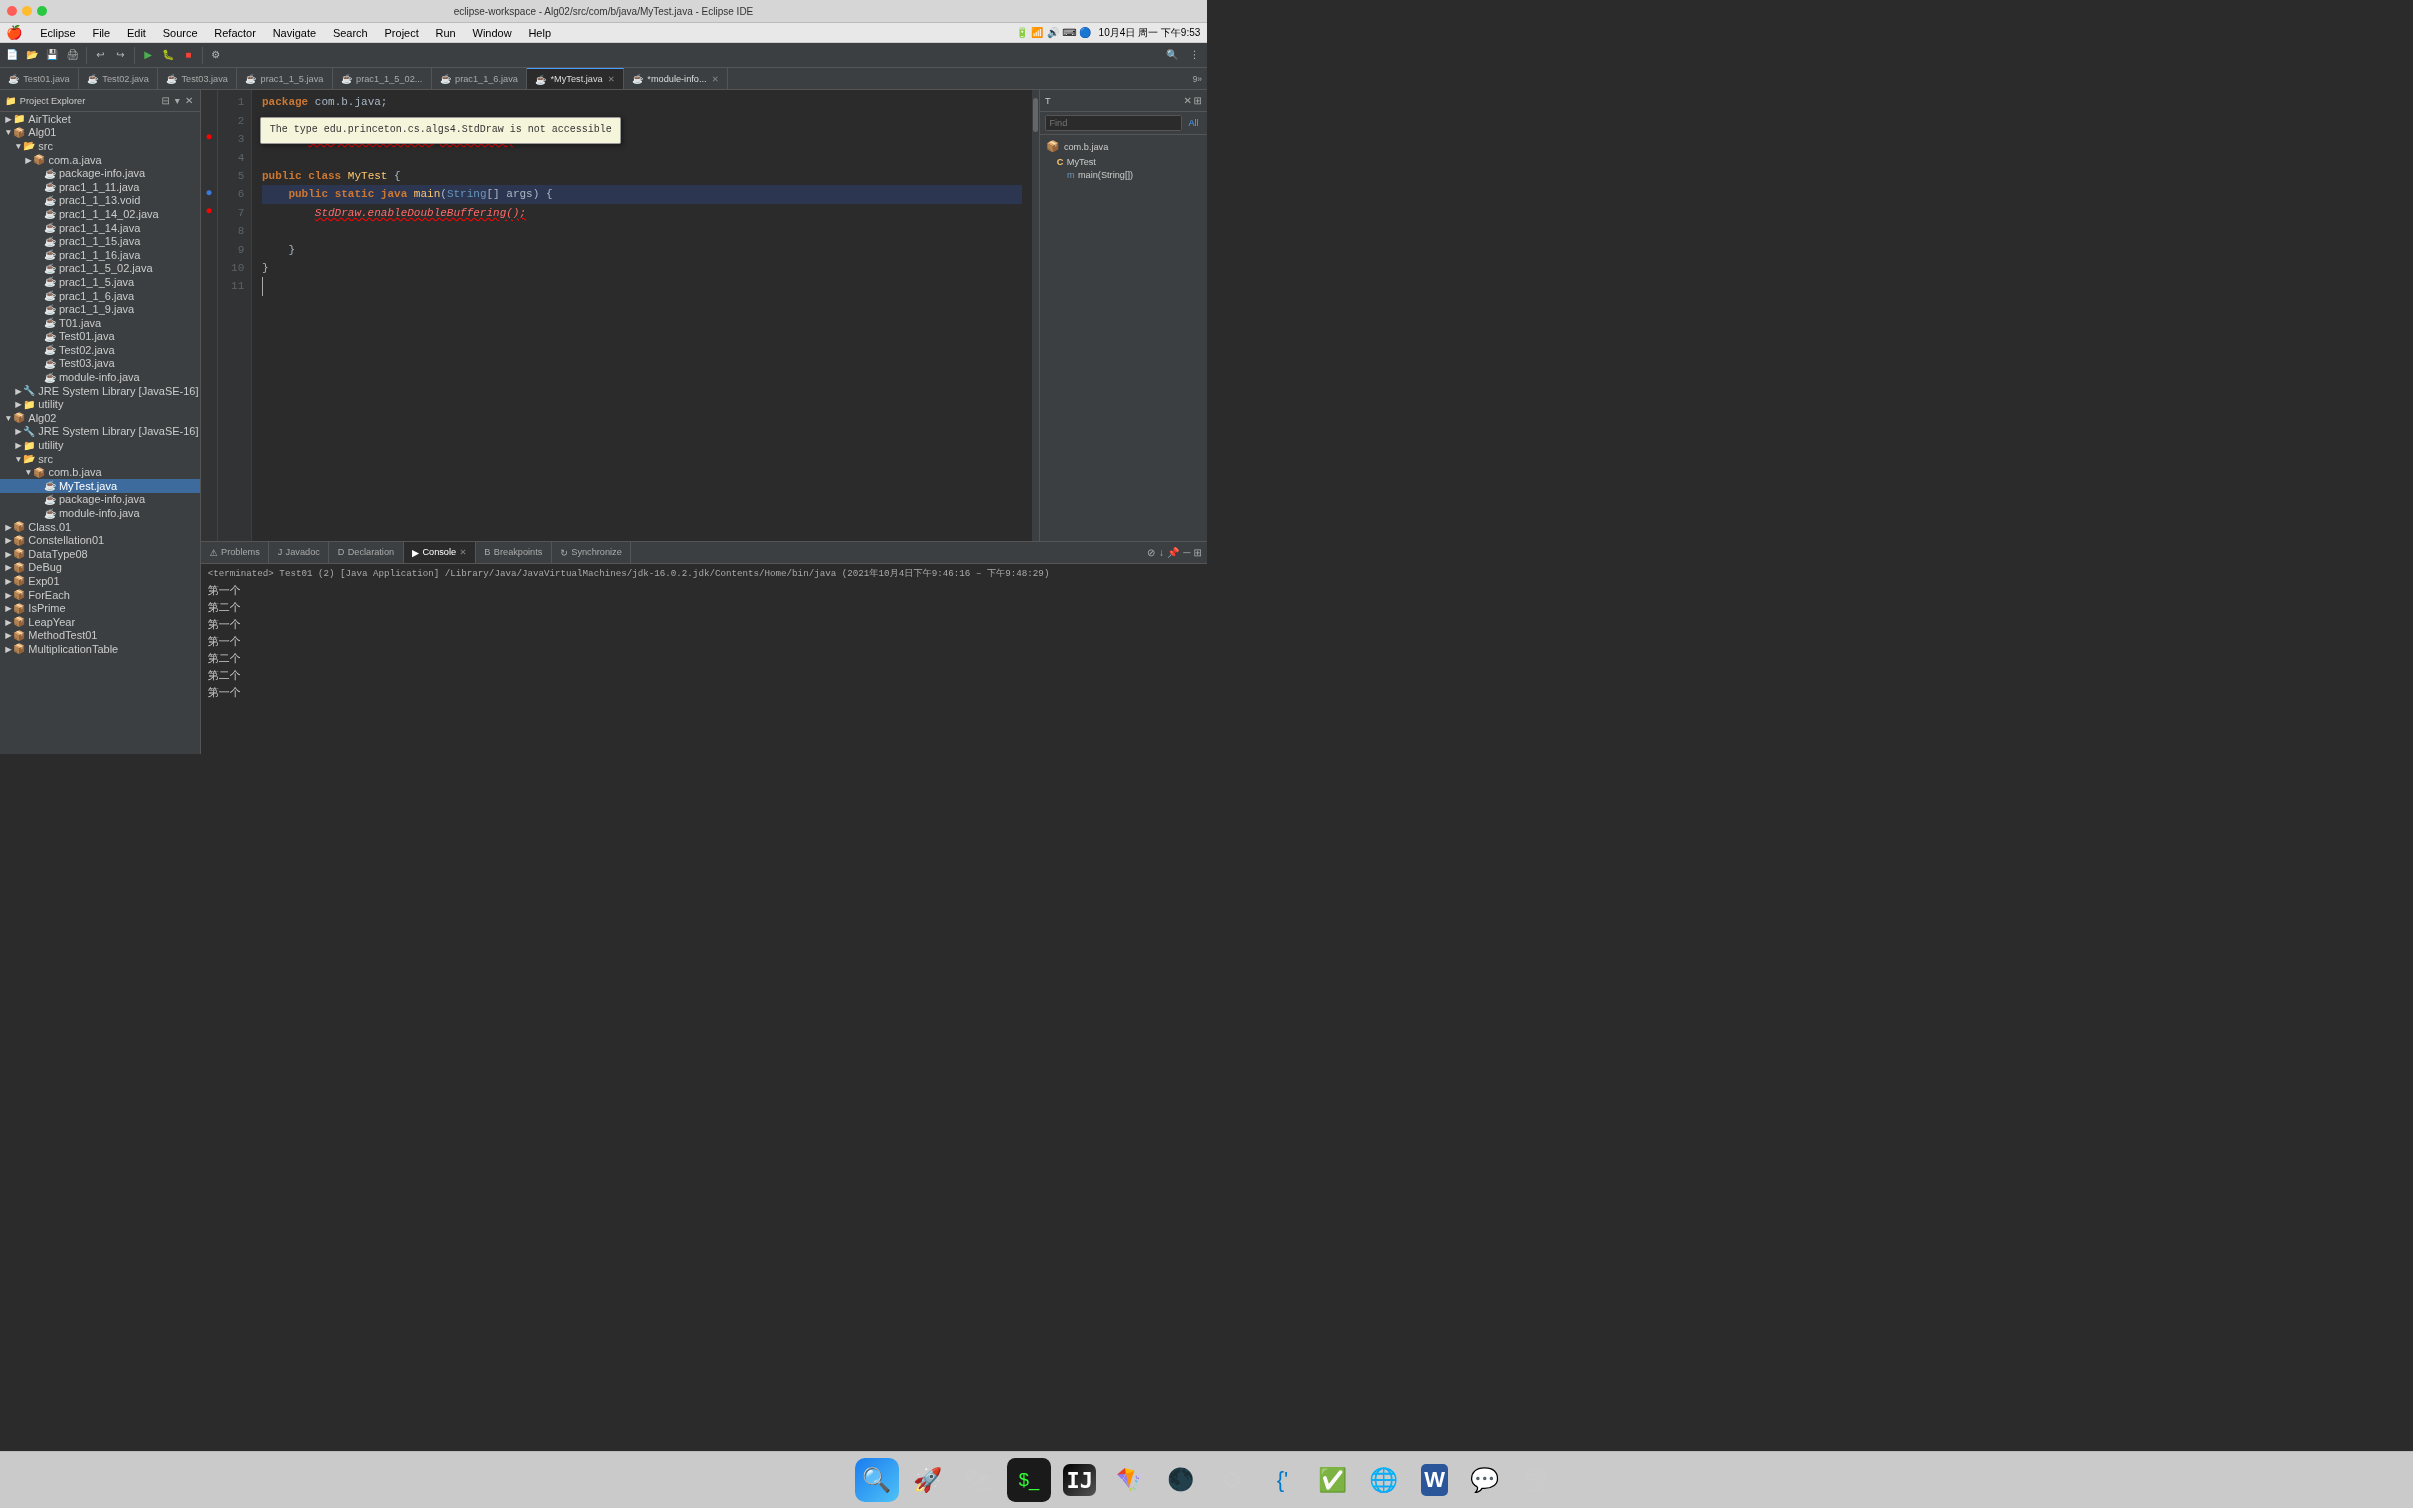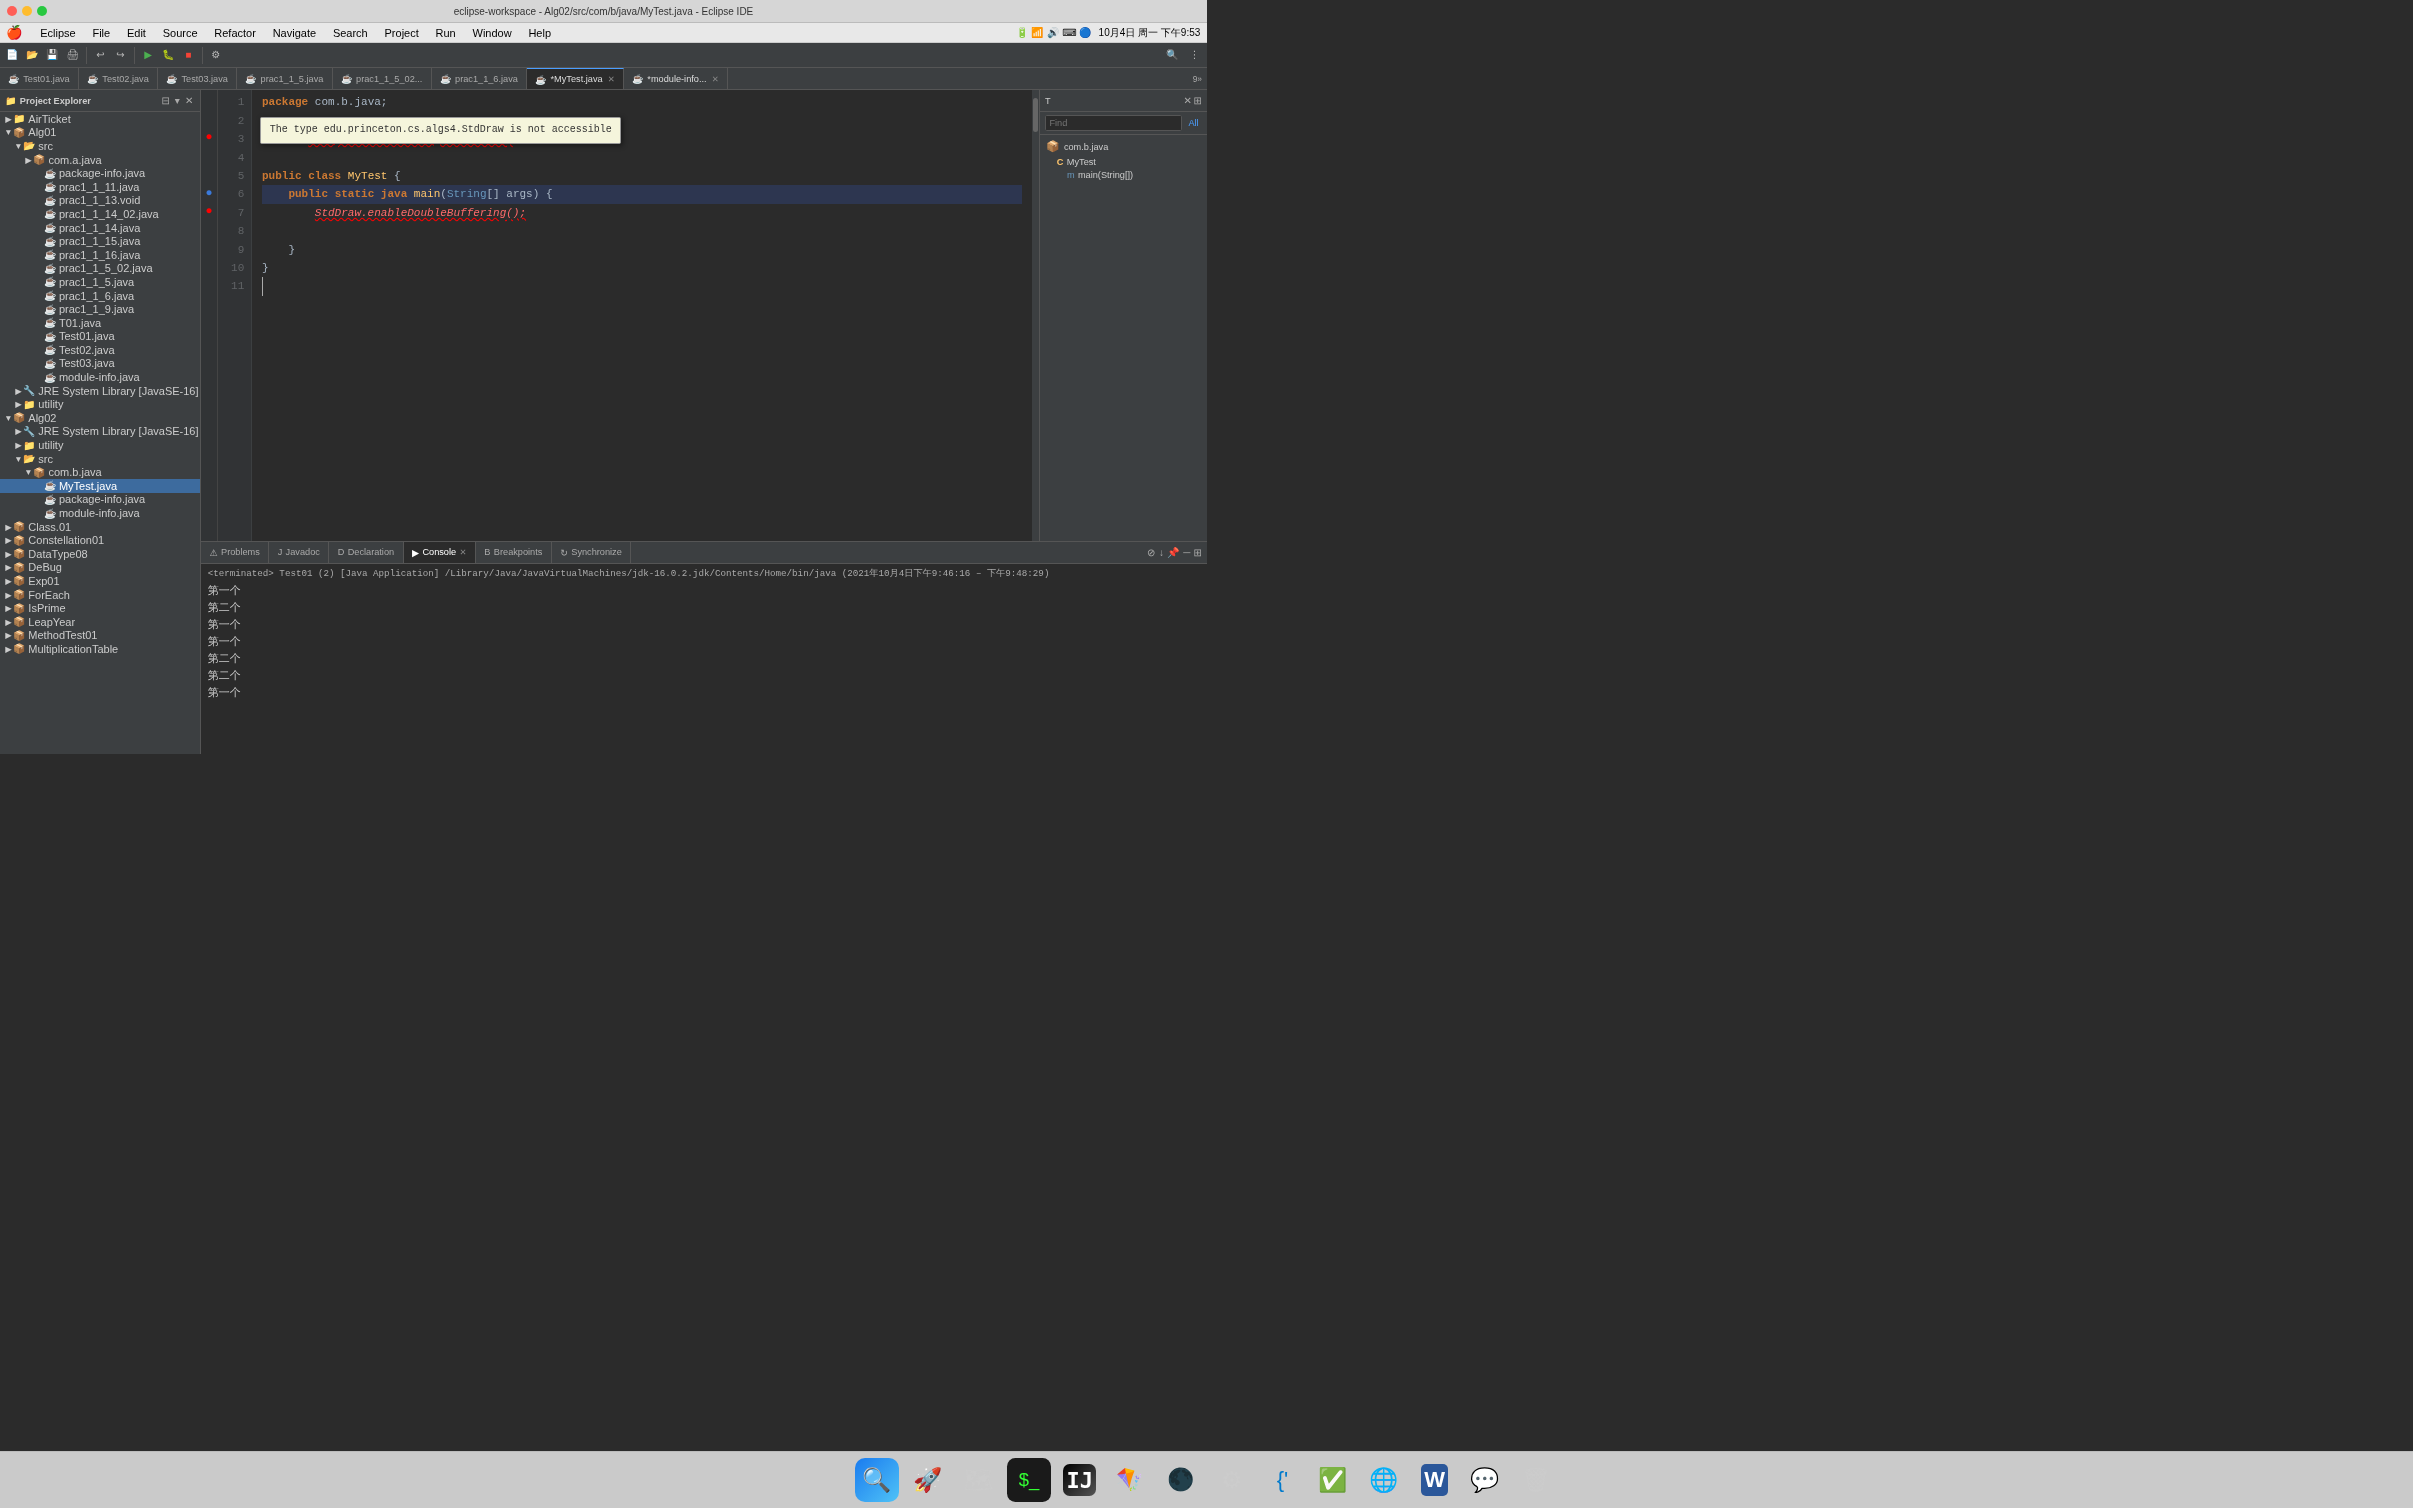--- a/index.html
+++ b/index.html
@@ -120,21 +120,21 @@
       height: 22px;
       background: #3c3f41;
       display: flex;
       align-items: center;
       padding: 0 5px;
       font-size: 9.2px;
       color: #ccc;
       border-bottom: 0.8px solid #555;
       gap: 3.4px;
     }
-    .sidebar-header-title { font-weight: bold; flex: 1; }
+    .sidebar-header-title { font-weight: normal; flex: 1; }
     .sidebar-header-btns { display: flex; gap: 1.7px; }
     .sidebar-header-btn { cursor: pointer; font-size: 10px; color: #aaa; padding: 0 1.7px; }
     .sidebar-content { flex: 1; overflow-y: auto; font-size: 9.2px; }
     .sidebar-content::-webkit-scrollbar { width: 5px; }
     .sidebar-content::-webkit-scrollbar-thumb { background: #555; }
 
     .tree-item {
       display: flex;
       align-items: center;
       padding: 0.8px 0;

